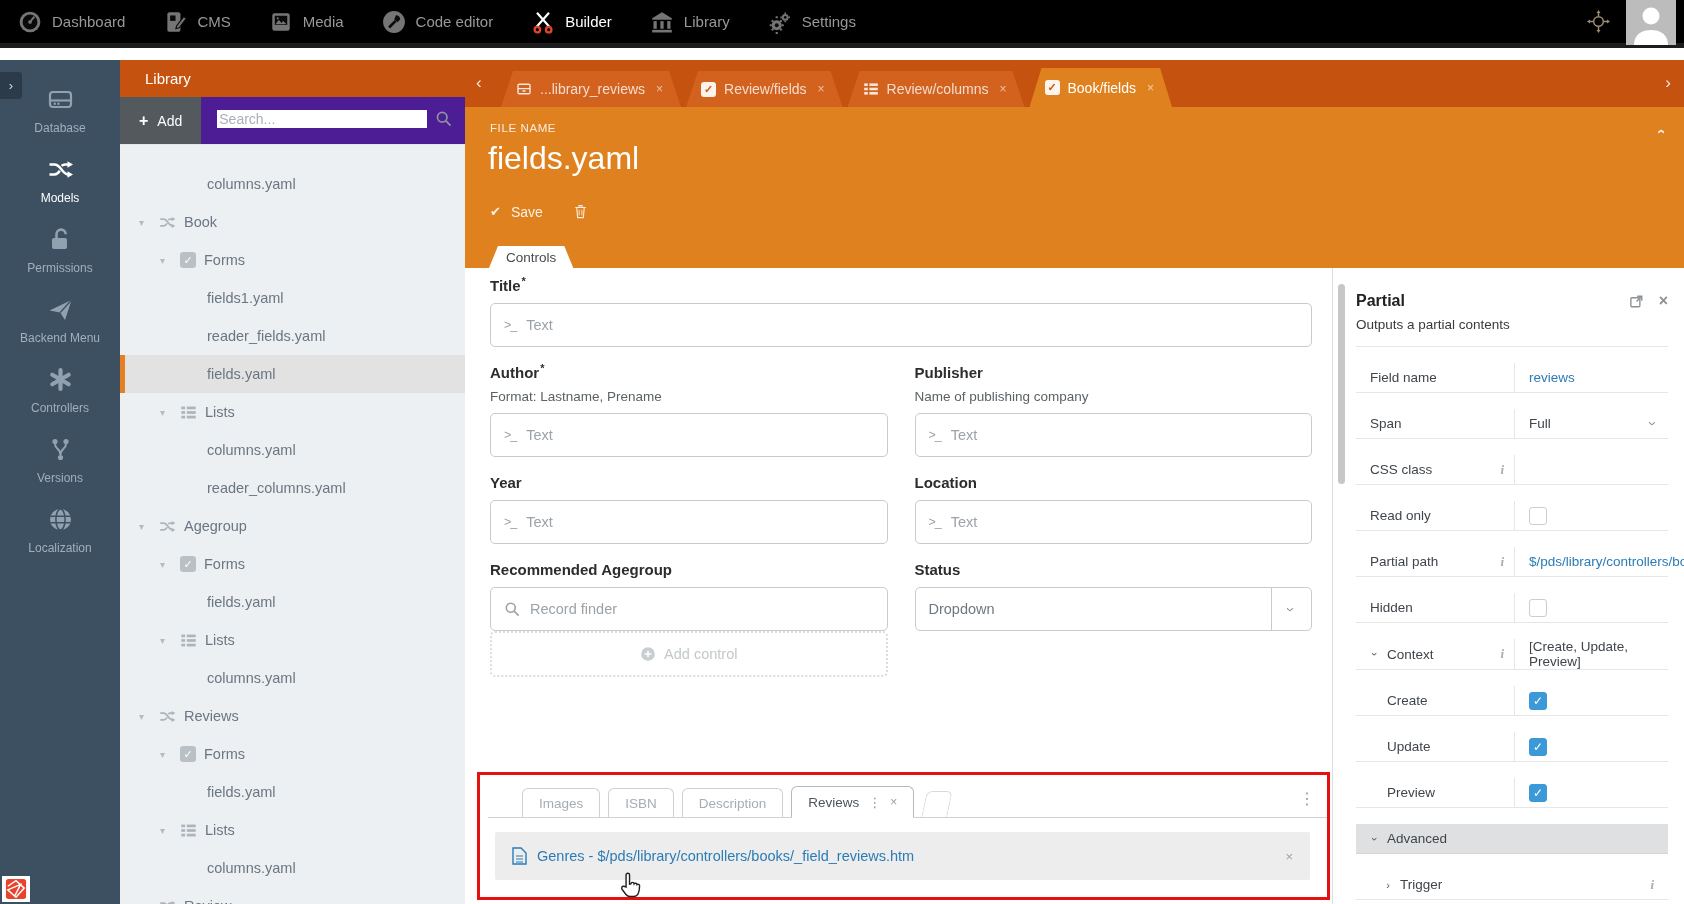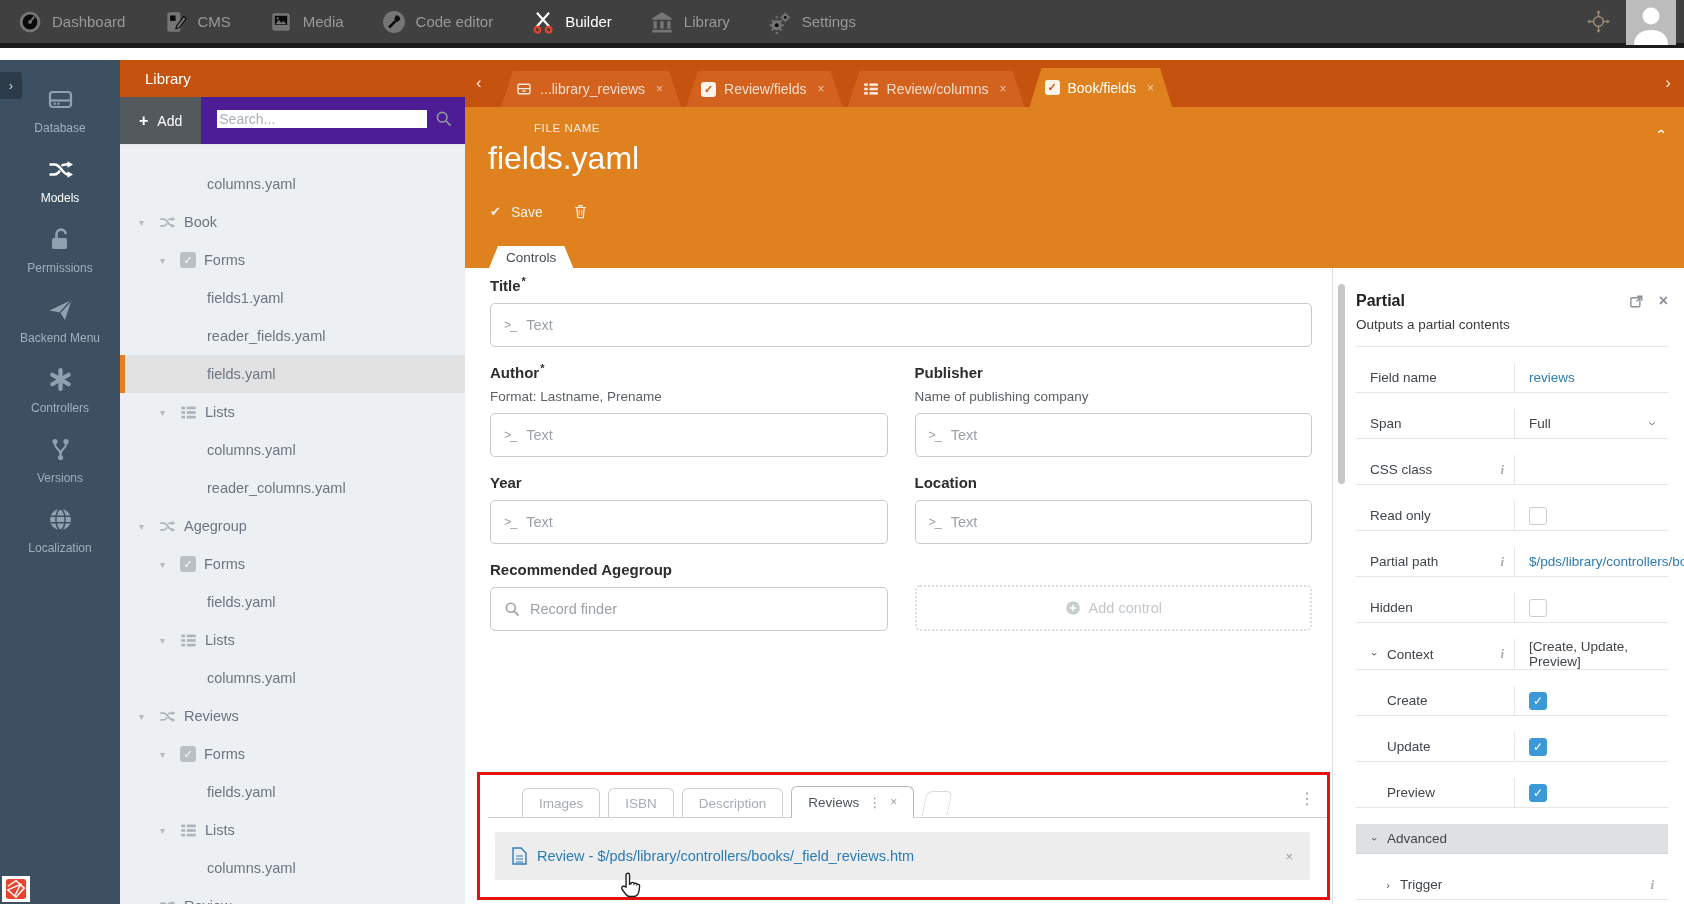--- a/index.html
+++ b/index.html
@@ -1,21 +1,21 @@
 <!DOCTYPE html>
 <html><head>
 <meta charset="utf-8">
 <style>
   html,body{margin:0;padding:0;background:#222;}
   .stage{position:relative;width:1684px;height:904px;background:#fff;overflow:hidden;
          font-family:"Liberation Sans",sans-serif;-webkit-font-smoothing:antialiased;}
   svg{display:block}
 
   
-  .topnav{position:absolute;left:0;top:0;width:100%;height:48px;background:#404040;
+  .topnav{position:absolute;left:0;top:0;width:100%;height:48px;background:#000000;
           border-bottom:5px solid #1c1c1c;box-sizing:border-box;display:flex;align-items:center;}
   .nav-items{display:flex;align-items:center;gap:38px;padding-left:18px;}
   .nav-item{display:flex;align-items:center;gap:10px;color:#989898;font-size:15px;cursor:pointer;white-space:nowrap;}
   .nav-item .ni{width:24px;height:24px;color:#757575;}
   .nav-item.active{color:#fff;}
   .nav-right{margin-left:auto;display:flex;align-items:center;gap:16px;padding-right:8px;}
   .crosshair{width:23px;height:23px;color:#9b8a74;}
   .avatar{width:50px;height:46px;background:#bcbcbc;overflow:hidden;display:block;}
 
   
@@ -58,21 +58,21 @@
         background:#d2621e;color:rgba(255,255,255,.78);font-size:14px;cursor:pointer;
         clip-path:polygon(12px 0,calc(100% - 12px) 0,100% 100%,0 100%);}
   .etab.active{background:#e0811f;color:#fff;height:39px;}
   .etab .tx{font-size:12px;color:rgba(255,255,255,.6);margin-left:3px;}
   .etab .cb{width:15px;height:15px;border-radius:3px;background:rgba(255,255,255,.92);color:#cf5d17;
             font-size:11px;font-weight:bold;display:flex;align-items:center;justify-content:center;}
   .etab .ti{width:16px;height:16px;color:rgba(255,255,255,.85);}
 
   
   .ed-header{position:absolute;left:465px;top:107px;right:0;height:161px;background:#e0811f;color:#fff;box-sizing:border-box;}
-  .fn-label{position:absolute;left:25px;top:15px;font-size:11.5px;letter-spacing:.6px;color:rgba(255,255,255,.85);margin-left:44px;}
+  .fn-label{position:absolute;left:25px;top:15px;font-size:11.5px;letter-spacing:.6px;color:rgba(255,255,255,.85);}
   .fn{position:absolute;left:23px;top:33px;font-size:32px;font-weight:300;color:#fff;}
   .save-row{position:absolute;left:25px;top:96px;display:flex;align-items:center;gap:10px;
             color:rgba(255,255,255,.88);font-size:14px;}
   .save-row .vcheck{font-size:13px;}
   .trash{width:15px;height:17px;color:rgba(255,255,255,.85);margin-left:20px;cursor:pointer;}
   .collapse{position:absolute;top:16px;right:22px;color:rgba(255,255,255,.9);font-size:15px;font-weight:bold;
             display:inline-block;transform:rotate(-90deg);cursor:pointer;}
 
   
   .controls-tab{position:absolute;left:489px;top:246px;height:22px;background:#fff;color:#454b50;font-size:13.5px;
@@ -606,20 +606,29 @@
           <div class="finput">
             <span class="fi">
               <svg viewBox="0 0 20 20">
                 <circle cx="8.5" cy="8.5" r="5.6" fill="none" stroke="currentColor" stroke-width="2"></circle>
                 <path d="M12.9 12.9l5.4 5.4" stroke="currentColor" stroke-width="2"></path>
               </svg>
             </span>
             <span>Record finder</span>
           </div>
         </div>
+        <div class="ffield">
+          <div class="flabel"><span>Status</span></div>
+          <div class="fdrop">
+            <span class="val">Dropdown</span>
+            <span class="dd">
+              <span class="rchev">›</span>
+            </span>
+          </div>
+        </div>
         <div class="ffield endalign">
           <div class="addctl">
             <span class="plus-c">
               <svg viewBox="0 0 20 20">
                 <circle cx="10" cy="10" r="8.5" fill="currentColor"></circle>
                 <path d="M10 5.8v8.4M5.8 10h8.4" stroke="#fff" stroke-width="2"></path>
               </svg>
             </span>
             <span>Add control</span>
           </div>
@@ -645,21 +654,21 @@
           </div>
           <div class="btab ghost"></div>
         </div>
       <div class="partial-row">
         <span class="doc">
           <svg viewBox="0 0 15 18">
               <path d="M1 1h8l5 5v11H1z" fill="none" stroke="currentColor" stroke-width="1.4"></path>
               <path d="M4 9h7M4 12h7M4 15h7" stroke="currentColor" stroke-width="1.1"></path>
             </svg>
         </span>
-        <span class="ptext">Review - $/pds/library/controllers/books/_field_reviews.htm</span>
+        <span class="ptext">Genres - $/pds/library/controllers/books/_field_reviews.htm</span>
         <span class="px">×</span>
       </div>
       <span class="cursor-hand">
         <svg viewBox="0 0 22 26">
             <path d="M9 2c.9 0 1.6.7 1.6 1.6V12l1.2-.25c.3-1.8 2.8-1.7 3 .1.8-1.1 2.6-.7 2.7.6.8-.8 2.3-.3 2.3 1.1 0 2.9-.5 5.6-1.3 7.3-.7 1.5-1.9 2.5-4.2 2.5H11c-1.6 0-2.8-.6-3.7-1.8L4 17.2c-1.4-1.8-.2-3.6 1.5-3.2l1.9.6V3.6C7.4 2.7 8.1 2 9 2z" fill="#fff" stroke="#222" stroke-width="1.3"></path>
           </svg>
       </span>
     </div>
   </div>
 

